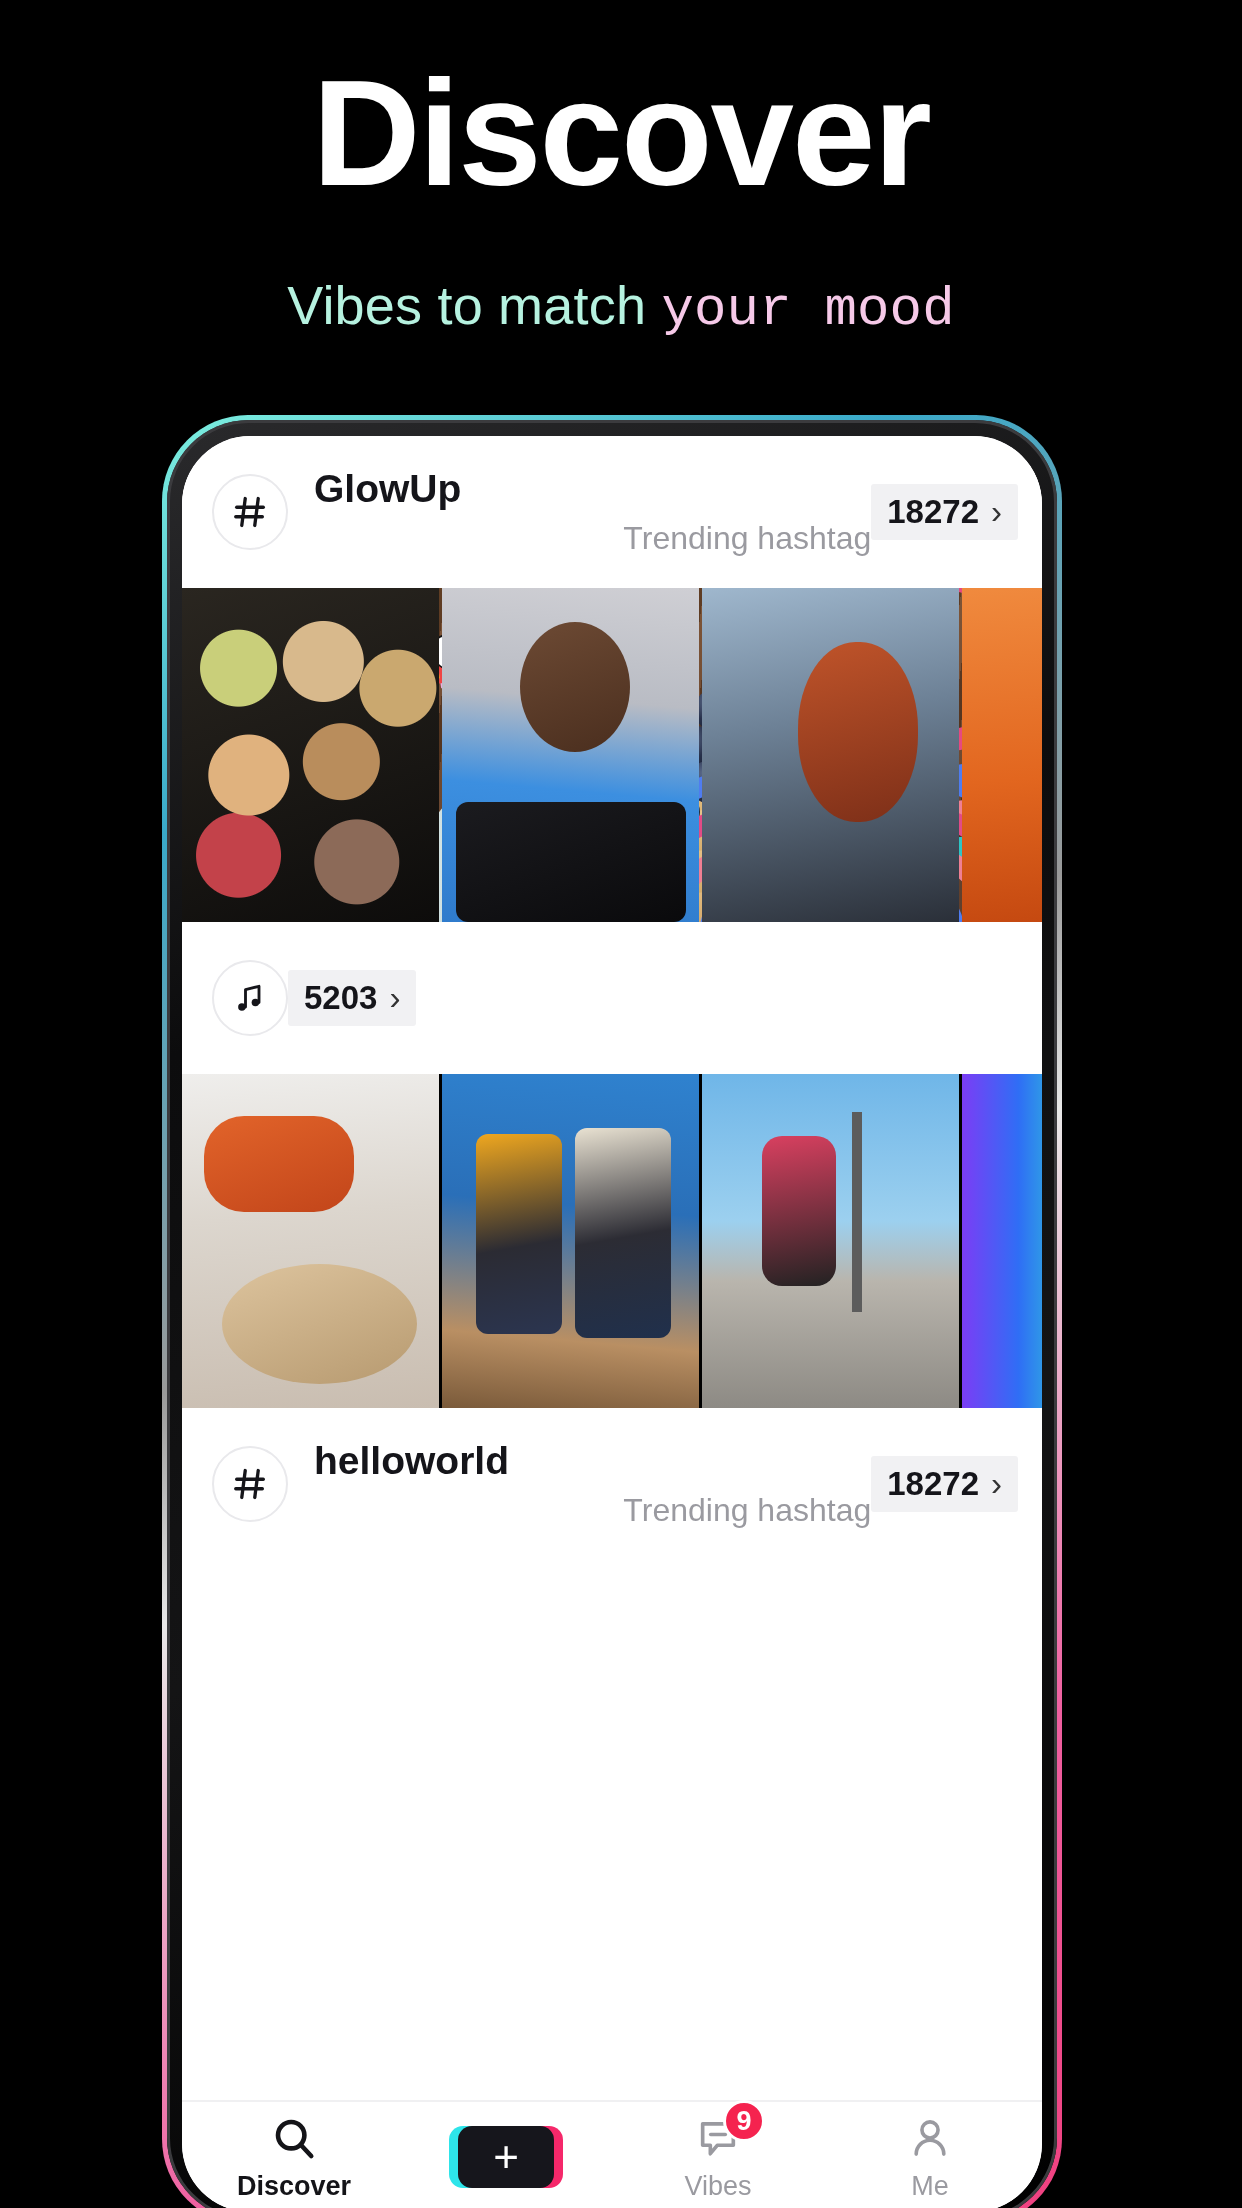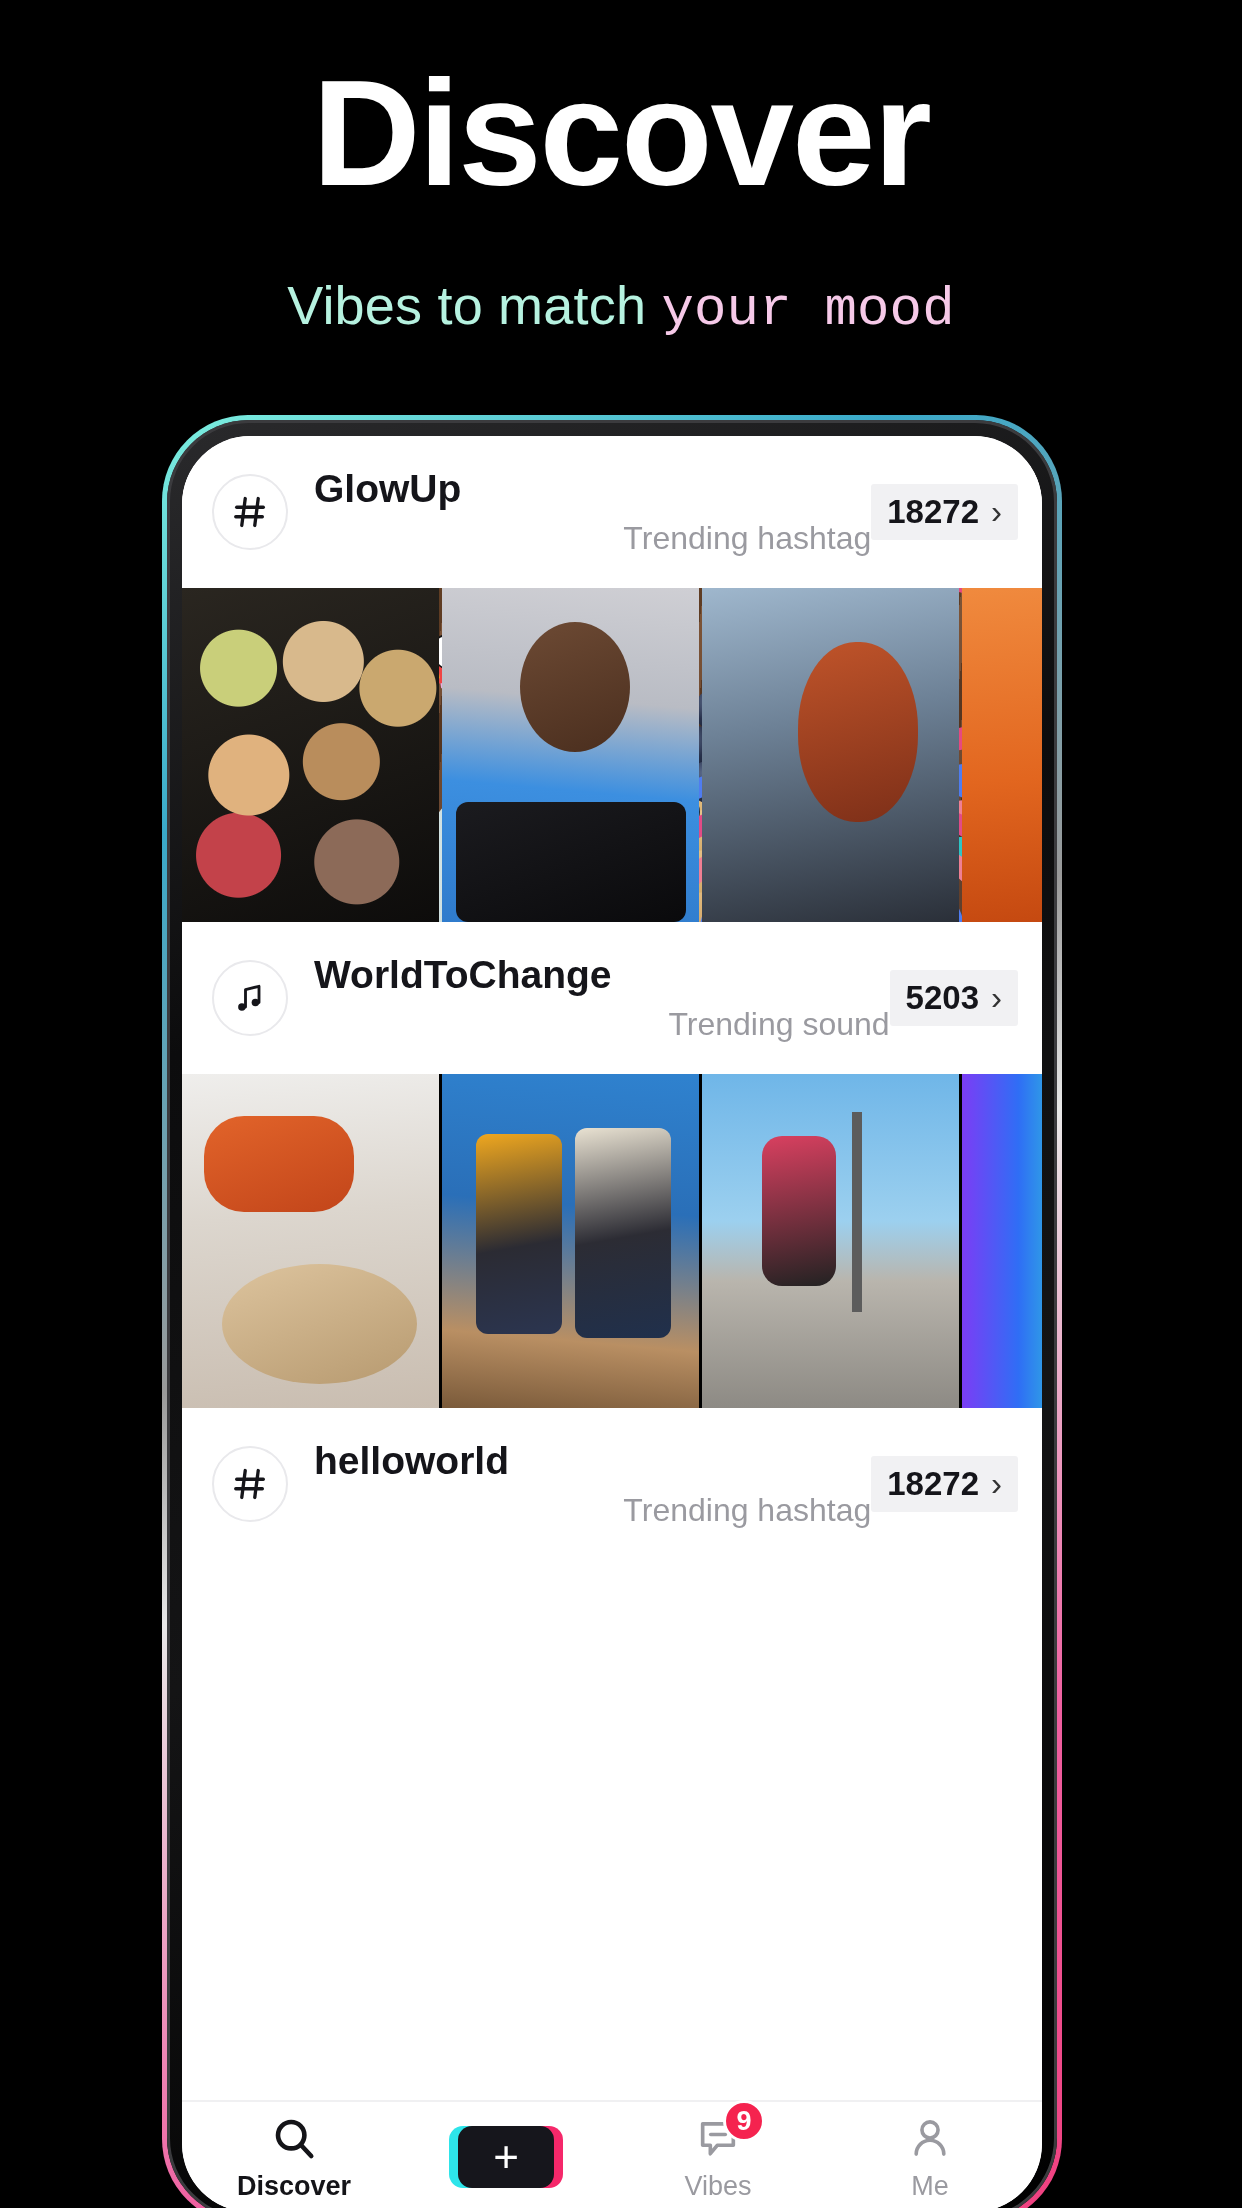--- a/index.html
+++ b/index.html
@@ -343,24 +343,20 @@
         </div>
 
         <div class="trend-row">
           <div class="trend-circle">
             <svg width="36" height="36" viewBox="0 0 24 24" fill="none" stroke="#15151a" stroke-width="1.9" stroke-linecap="round" stroke-linejoin="round">
               <path d="M9 18V6.4l9-2.2V15"></path>
               <circle cx="6.6" cy="18" r="2.5" fill="#15151a" stroke="none"></circle>
               <circle cx="15.6" cy="15" r="2.5" fill="#15151a" stroke="none"></circle>
             </svg>
           </div>
-          <div class="trend-texts">
-            <div class="trend-name">WorldToChange</div>
-            <div class="trend-sub">Trending sound</div>
-          </div>
           <div class="trend-count">
             <span>5203</span>
             <span class="chev">›</span>
           </div>
         </div>
 
         <div class="strip">
           <div class="tile t-dog"></div>
           <div class="tile t-protest"></div>
           <div class="tile t-ball"></div>

